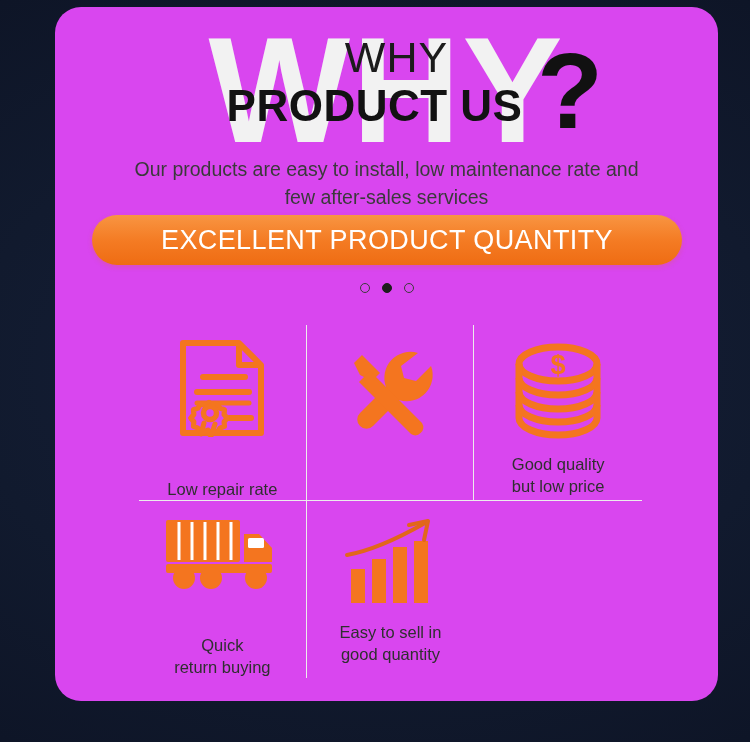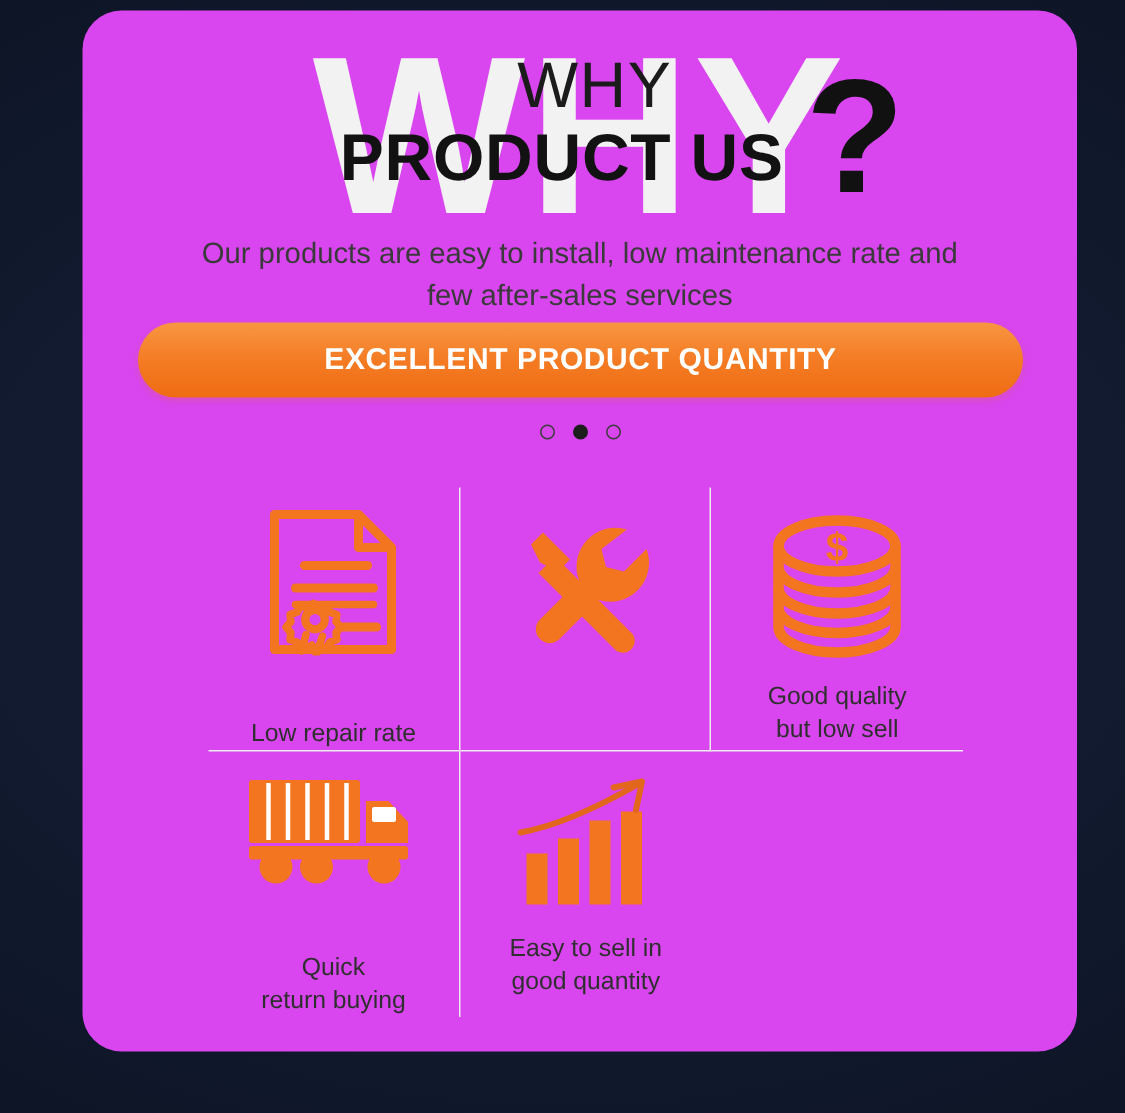--- a/index.html
+++ b/index.html
@@ -109,23 +109,23 @@
     border-radius: 25px;
     background: linear-gradient(180deg, #f89542 0%, #f47b23 52%, #ef6c13 100%);
     box-shadow: 0 2px 5px rgba(220,110,30,.25);
     display: flex;
     align-items: center;
     justify-content: center;
   }
 
   .banner-text {
     color: #fff;
-    font-size: 20px;
+    font-size: 27px;
     letter-spacing: 0.4px;
-    font-weight: 700;
+    font-weight: 400;
     white-space: nowrap;
   }
 
   
   .dots {
     position: absolute;
     top: 276px;
     left: 0;
     width: 100%;
     display: flex;
@@ -254,21 +254,21 @@
             <ellipse cx="48" cy="23" rx="39" ry="17"></ellipse>
             <path d="M9 23 V77 a39 17 0 0 0 78 0 V23"></path>
             <path d="M9 37 a39 17 0 0 0 78 0"></path>
             <path d="M9 51 a39 17 0 0 0 78 0"></path>
             <path d="M9 64 a39 17 0 0 0 78 0"></path>
           </g>
           <text x="48" y="33" text-anchor="middle" font-family="'Liberation Sans', sans-serif" font-size="27" font-weight="bold" fill="#f4751f">$</text>
         </svg>
       </div>
       <div class="cell-label">Good quality
-but low sell</div>
+but low price</div>
     </div>
 
     <div class="cell br row2">
       <div class="icon-box">
         <svg width="116" height="80" viewBox="0 0 116 80">
           <g fill="#f4751f">
             <rect x="2" y="6" width="74" height="42" rx="2"></rect>
             <path d="M80 20 h15 l13 14 v14 h-28 Z"></path>
             <rect x="2" y="50" width="106" height="9" rx="2"></rect>
             <circle cx="20" cy="64" r="11"></circle>

